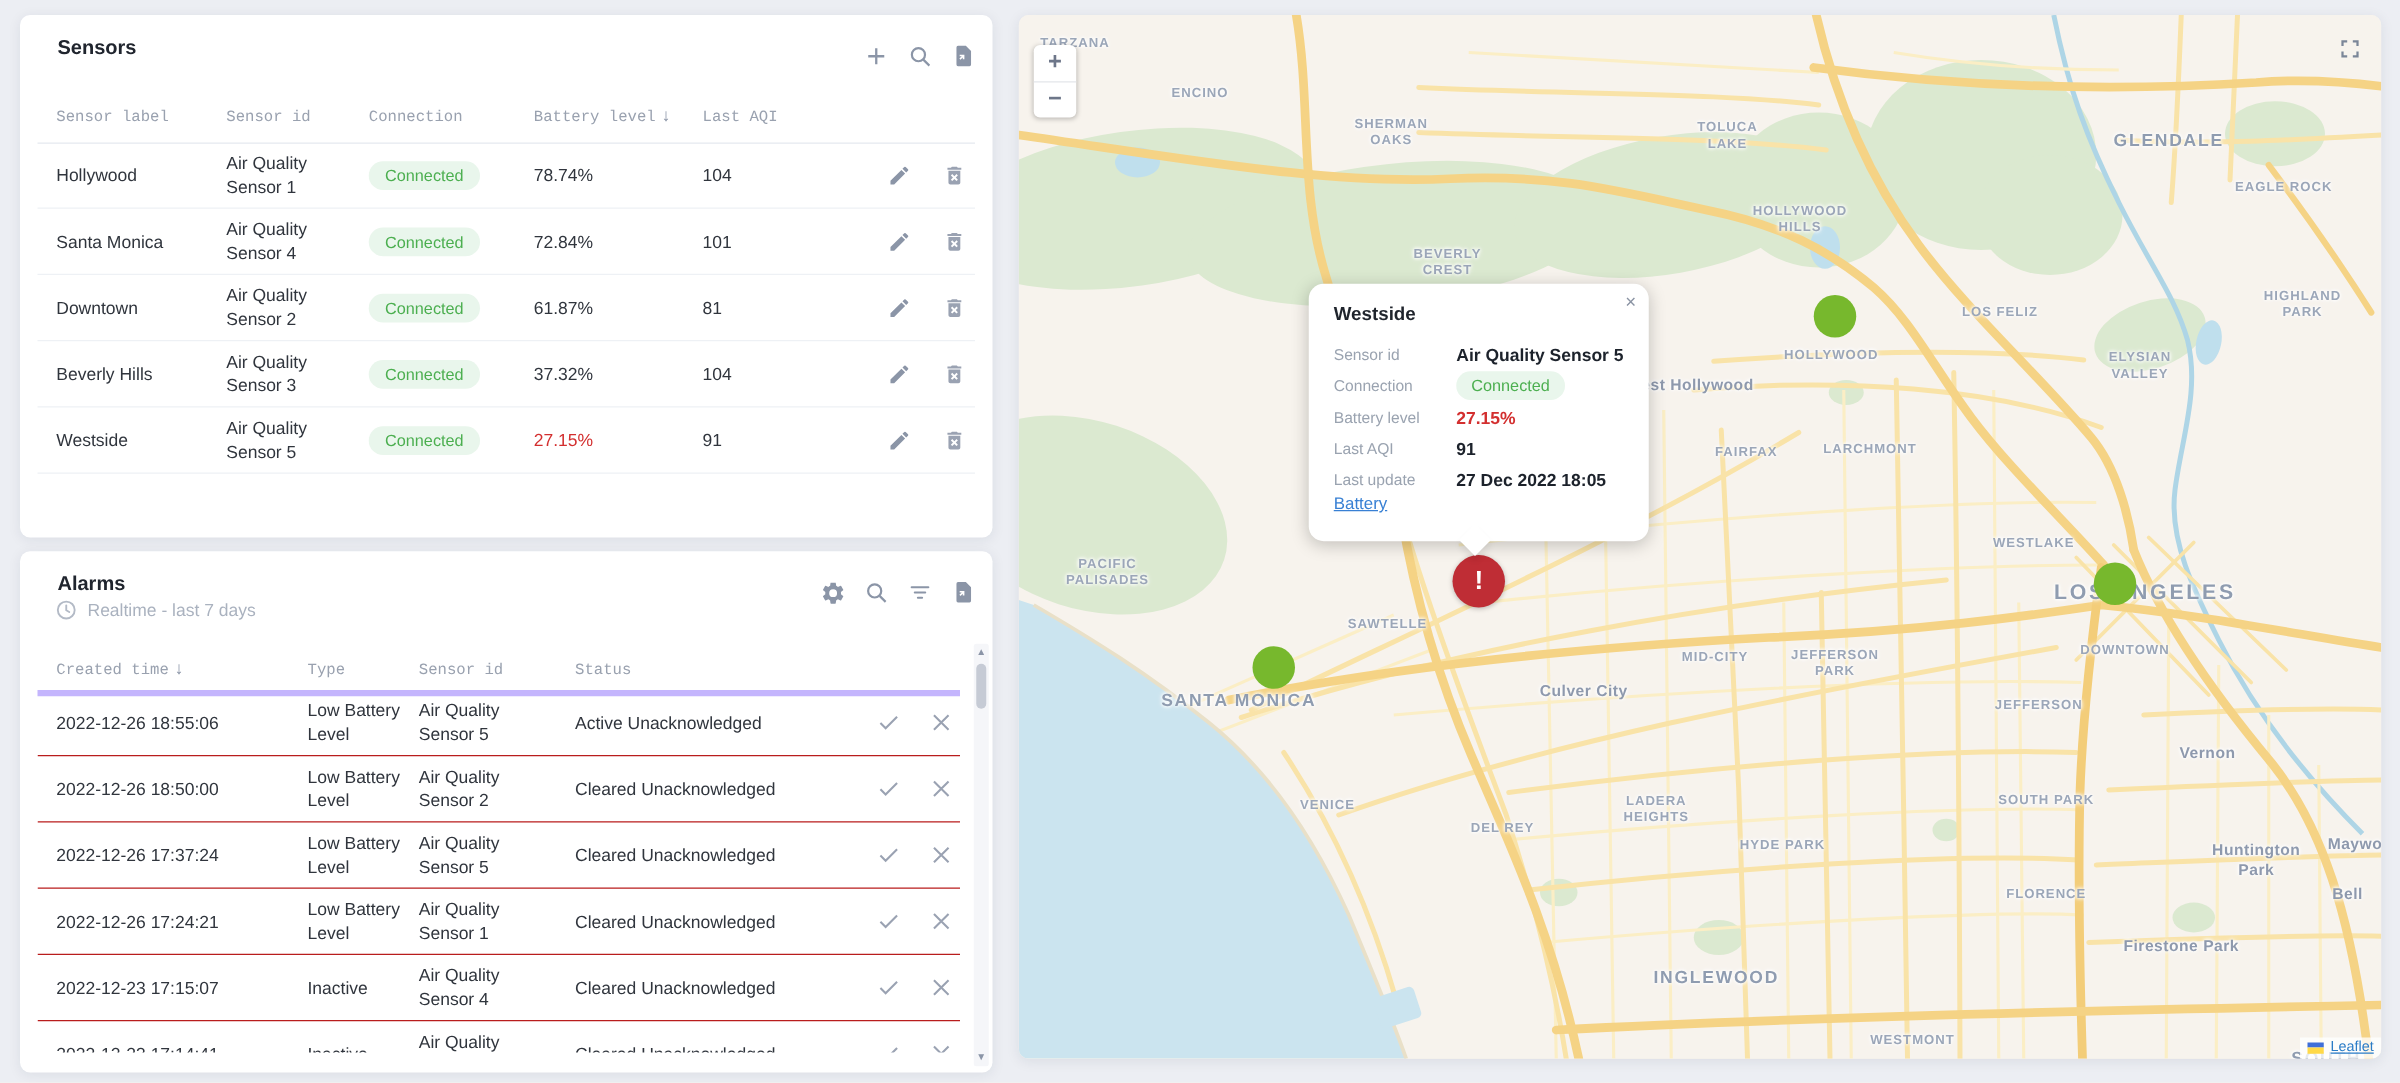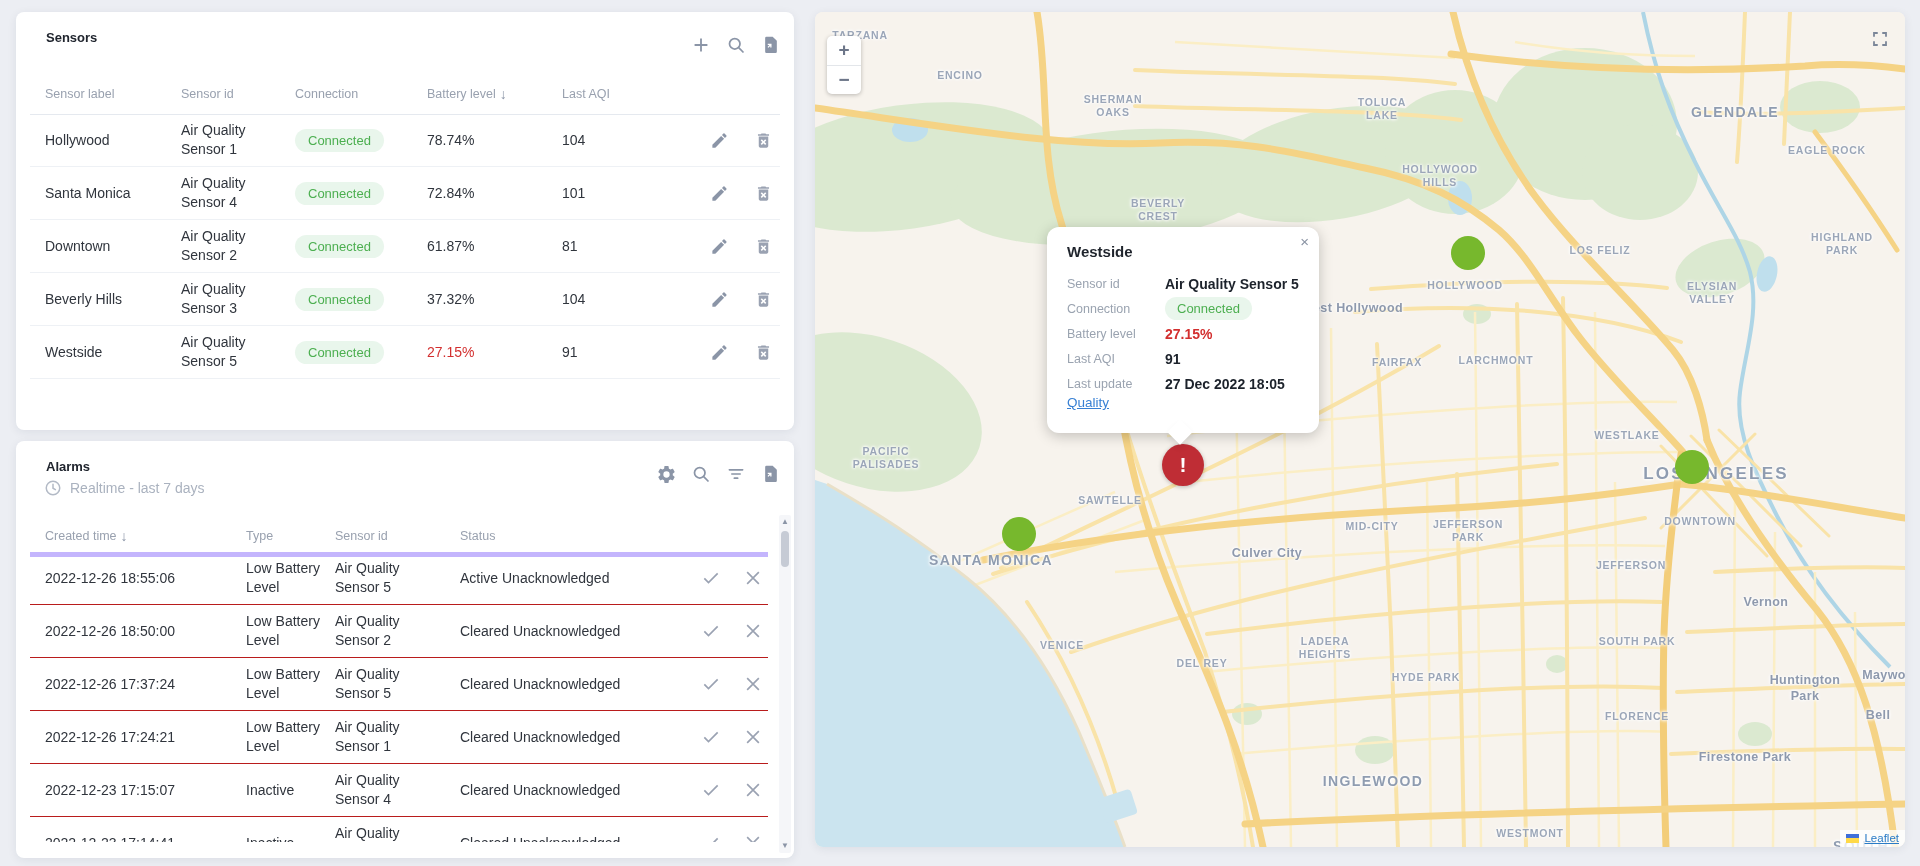--- a/index.html
+++ b/index.html
@@ -2,30 +2,30 @@
 <html><head>
 <meta charset="utf-8">
 <style>
   html,body{margin:0;padding:0;}
   body{width:1920px;height:866px;position:relative;overflow:hidden;background:#eceef3;
        font-family:"Liberation Sans",sans-serif;color:#30353d;}
   .card{position:absolute;background:#fff;border-radius:8px;box-shadow:0 2px 10px rgba(30,40,70,.08);}
 
   
   #sensors-card{left:16px;top:12px;width:778px;height:418px;}
-  .card-title{position:absolute;left:30px;top:18px;font-size:13px;font-weight:700;color:#20252e;}
+  .card-title{position:absolute;left:30px;top:18px;font-size:16px;font-weight:700;color:#20252e;}
   .toolbar{position:absolute;right:10px;top:20px;display:flex;gap:9px;}
   .icon-btn{width:26px;height:26px;display:flex;align-items:center;justify-content:center;cursor:pointer;}
   .icon-btn svg{display:block;}
   .grid-head,.s-row,.a-row{display:grid;align-items:center;}
   #sensors-head{position:absolute;left:14px;right:14px;top:62px;height:40px;
      grid-template-columns:151px 114px 132px 135px 144px 1fr;border-bottom:1px solid #e5e9ef;}
   #sensors-rows{position:absolute;left:14px;right:14px;top:102px;}
   .s-row{grid-template-columns:151px 114px 132px 135px 144px 1fr;height:52px;border-bottom:1px solid #eef1f5;}
-  .hcell{font-size:12.5px;color:#99a1af;display:flex;align-items:center;gap:4px;}
+  .hcell{font-size:12.5px;color:#99a1af;display:flex;align-items:center;gap:4px;font-family:Liberation Mono, monospace;}
   .pad{padding-left:15px;}
   .cell{font-size:14px;color:#30353d;}
   .two-line{max-width:102px;line-height:19px;}
   .pill{display:inline-block;padding:4px 13px;border-radius:14px;font-size:13px;text-align:right;}
   .actions{display:flex;justify-content:flex-end;gap:18px;padding-right:4px;}
   .sort-arrow{font-size:14px;color:#8b95a7;}
 
   
   #alarms-card{left:16px;top:441px;width:778px;height:417px;overflow:hidden;}
   .subtitle{position:absolute;left:28px;top:38px;display:flex;align-items:center;gap:8px;
@@ -569,21 +569,21 @@
         </div>
         <div class="p-row">
           <div class="p-label">Last AQI</div>
           <div class="p-value">91</div>
         </div>
         <div class="p-row">
           <div class="p-label">Last update</div>
           <div class="p-value">27 Dec 2022 18:05</div>
         </div>
       </div>
-    <a class="popup-link">Quality</a>
+    <a class="popup-link">Battery</a>
   </div>
 
   <div id="zoom-ctl">
     <div class="zbtn">+</div>
     <div class="zbtn">−</div>
   </div>
 
   <div id="fullscreen-ctl">
     <svg width="18" height="18" viewBox="0 0 24 24">
         <path d="M4 9V4h5M15 4h5v5M20 15v5h-5M9 20H4v-5" fill="none" stroke="#7b8698" stroke-width="2.4"></path>

